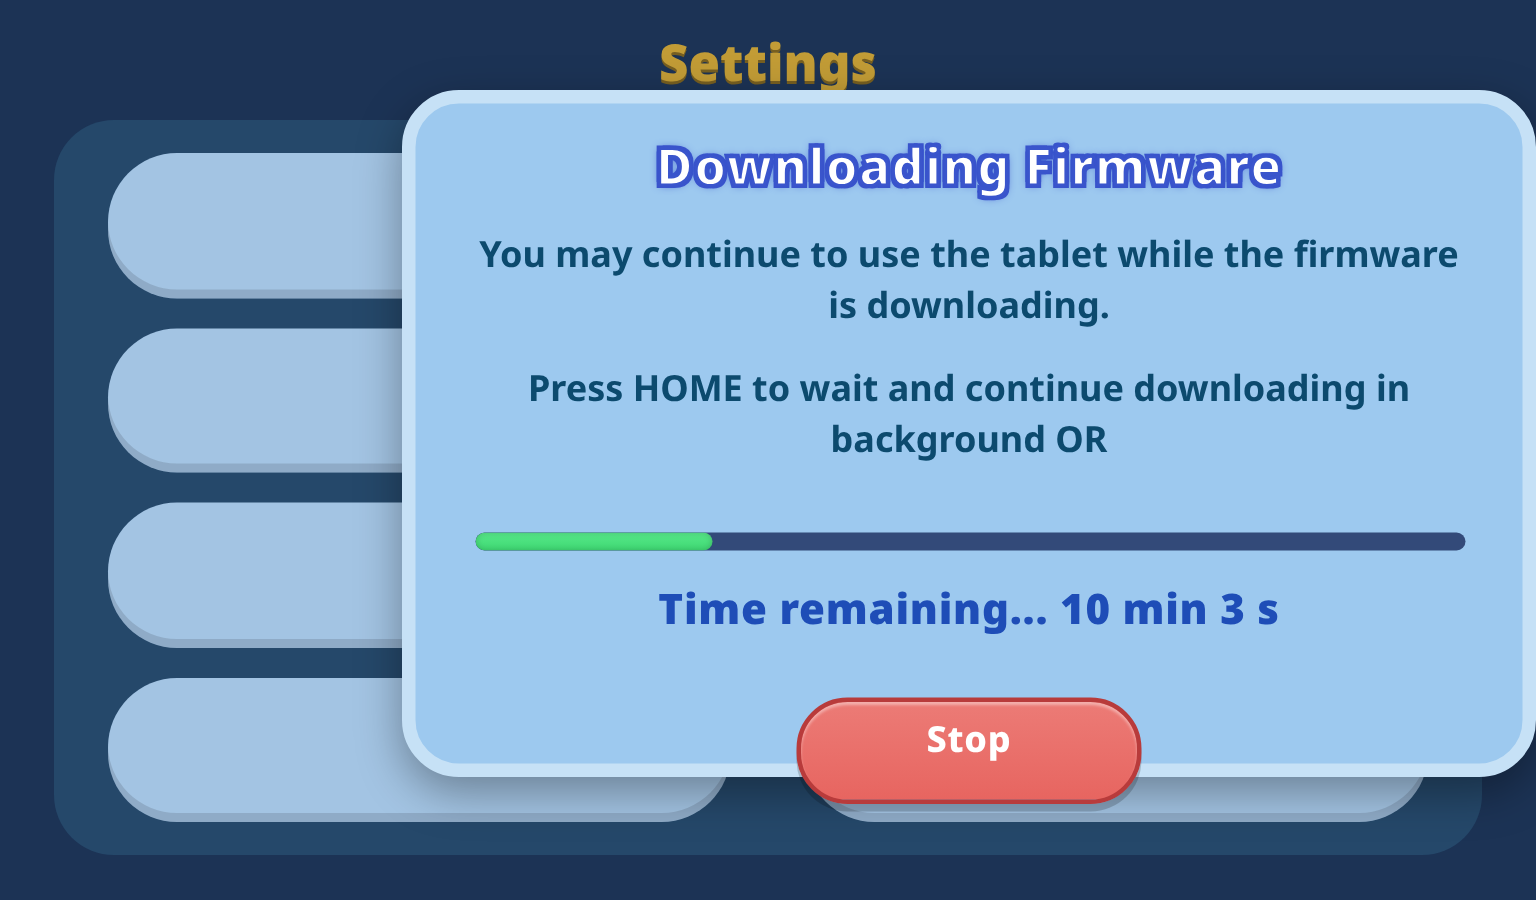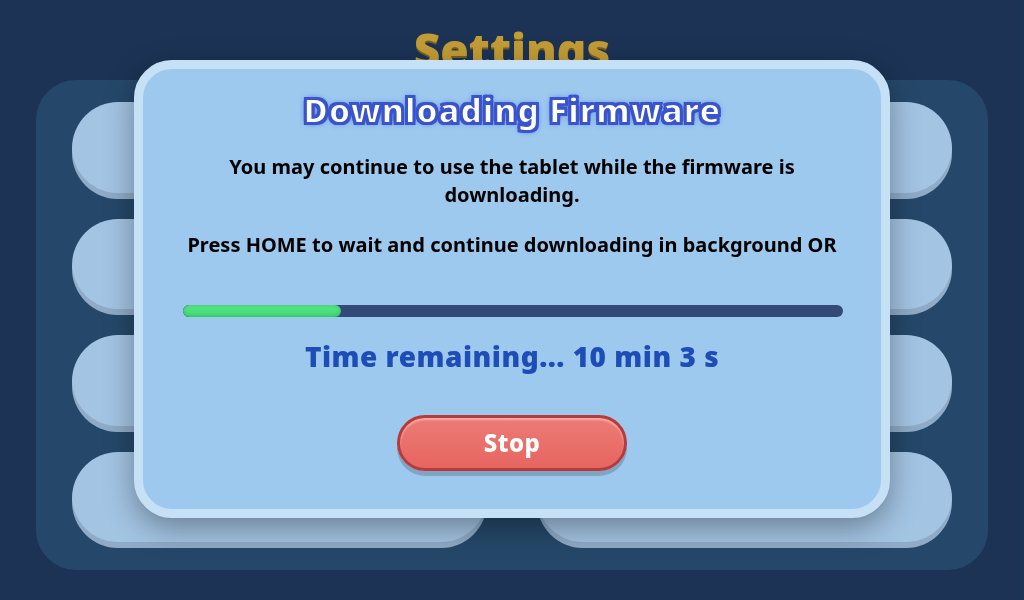--- a/index.html
+++ b/index.html
@@ -9,21 +9,21 @@
       background: #1d3557;
       font-family: system-ui, -apple-system, 'Segoe UI', Roboto, Arial, sans-serif;
       overflow: hidden;
       position: relative;
     }
     .bg-title {
       position: absolute;
       top: 18px;
       left: 0; right: 0;
       text-align: center;
-      font-size: 46px;
+      font-size: 34px;
       font-weight: 900;
       color: #c6a038;
       text-shadow: 0 2px 0 #7a6122;
     }
     .bg-panel {
       position: absolute;
       top: 80px; left: 36px; right: 36px; bottom: 30px;
       background: #264a6d;
       border-radius: 40px;
       padding: 22px 36px;
@@ -36,21 +36,21 @@
       background: #a7c8e8;
       border-radius: 46px;
       box-shadow: inset 0 -6px 0 rgba(0,0,0,0.12);
     }
     .overlay {
       position: absolute;
       inset: 0;
       background: rgba(0,0,0,0.02);
       display: flex;
       align-items: flex-start;
-      justify-content: center;
+      justify-content: flex-end;
     }
     .dialog {
       margin-top: 60px;
       width: 756px;
       height: 458px;
       background: #9dc9ef;
       border: 9px solid #c6e1f6;
       border-radius: 38px;
       box-shadow: 0 10px 30px rgba(0,0,0,0.35);
       padding: 18px 40px 24px 40px;
@@ -60,23 +60,23 @@
     .dialog-title {
       font-size: 34px;
       font-weight: 900;
       color: #ffffff;
       -webkit-text-stroke: 2px #3a55cc;
       text-shadow: 0 0 6px #3a55cc, 0 0 2px #3a55cc, 2px 2px 0 #3a55cc, -2px 2px 0 #3a55cc, 2px -2px 0 #3a55cc, -2px -2px 0 #3a55cc;
       margin-bottom: 20px;
       letter-spacing: 0.5px;
     }
     .dialog-body {
-      font-size: 20px;
+      font-size: 24px;
       line-height: 1.4;
-      color: #000000;
+      color: #0c4a6e;
       font-weight: 700;
     }
     .dialog-body p { margin-bottom: 6px; }
     .dialog-body .gap { height: 16px; }
     .progress-wrap {
       margin-top: 46px;
       text-align: left;
     }
     .progress-track {
       width: 660px;
@@ -97,21 +97,21 @@
       margin-top: 20px;
       font-size: 28px;
       font-weight: 900;
       color: #1e4db7;
       letter-spacing: 0.5px;
     }
     .stop-btn {
       display: inline-block;
       margin-top: 40px;
       width: 230px;
-      height: 56px;
+      height: 71px;
       line-height: 50px;
       background: linear-gradient(180deg, #ec7b76, #e76560);
       border: 3px solid #b83b3b;
       border-radius: 34px;
       color: #fff;
       font-size: 24px;
       font-weight: 800;
       letter-spacing: 0.5px;
       box-shadow: 0 5px 0 rgba(0,0,0,0.18), inset 0 2px 2px rgba(255,255,255,0.4);
       cursor: pointer;

